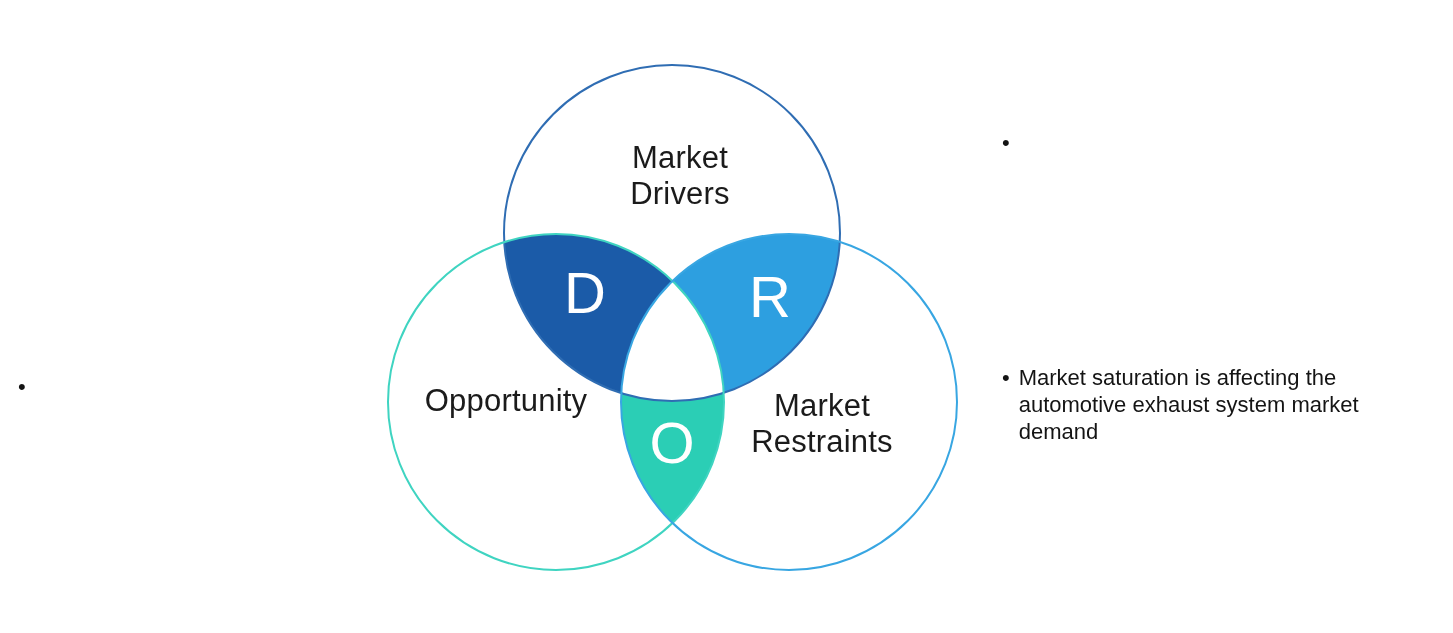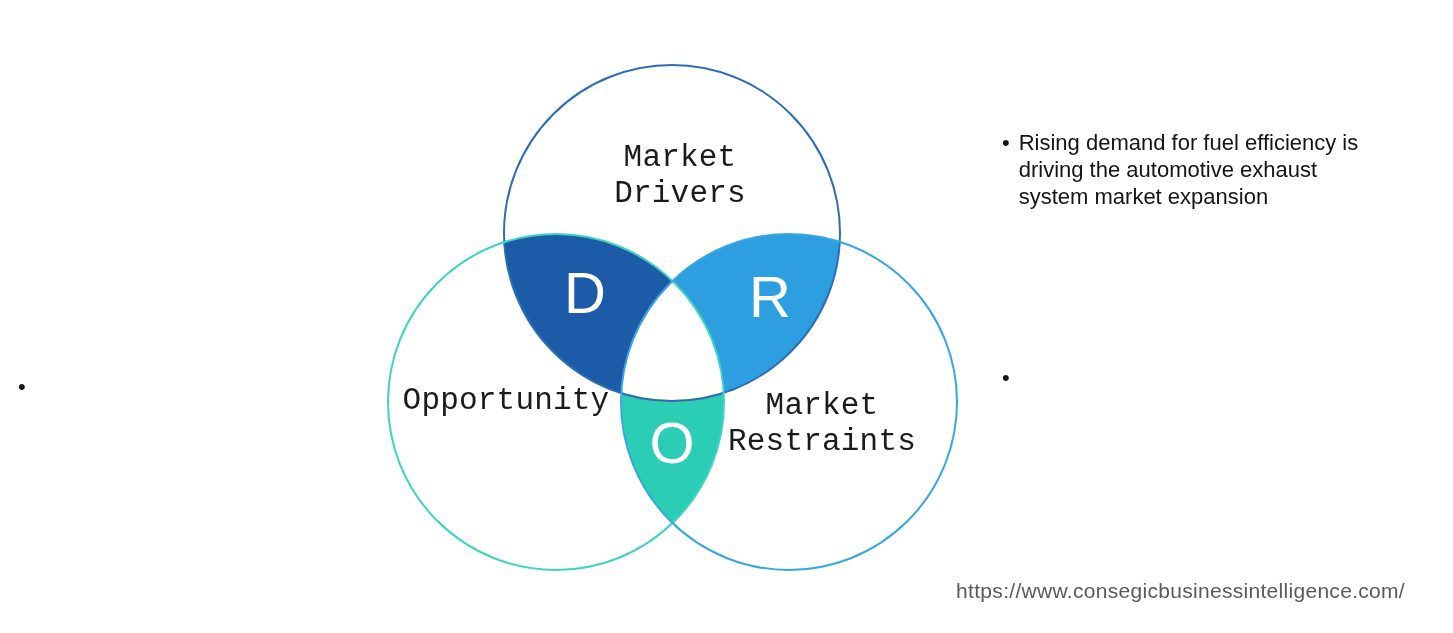--- a/index.html
+++ b/index.html
@@ -23,21 +23,20 @@
 
   .venn-label {
     position: absolute;
     transform: translateX(-50%);
     text-align: center;
     font-size: 31px;
     line-height: 36px;
     color: #1b1b1b;
     white-space: pre-line;
     letter-spacing: 0.2px;
-    font-family: Liberation Mono, monospace;
   }
   .label-drivers     { left: 680px; top: 140px; }
   .label-opportunity { left: 506px; top: 383px; }
   .label-restraints  { left: 822px; top: 388px; }
 
   .region-letter {
     position: absolute;
     transform: translate(-50%, -50%);
     font-size: 58px;
     font-weight: 400;
@@ -117,24 +116,23 @@
   <div class="region-letter letter-d">D</div>
   <div class="region-letter letter-r">R</div>
   <div class="region-letter letter-o">O</div>
 
   <div class="bullet bullet-left">
     <span class="marker">•</span>
   </div>
 
   <div class="bullet bullet-right-top">
     <span class="marker">•</span>
-    <div class="bullet-text">Rising demand for fuel efficiency is
-driving the automotive exhaust
-system market expansion</div>
   </div>
 
   <div class="bullet bullet-right-bottom">
     <span class="marker">•</span>
+    <div class="bullet-text">Market saturation is affecting the
+automotive exhaust system market
+demand</div>
   </div>
 
-  <div class="footer-url">https://www.consegicbusinessintelligence.com/</div>
 
 </div>
 
 </body></html>

